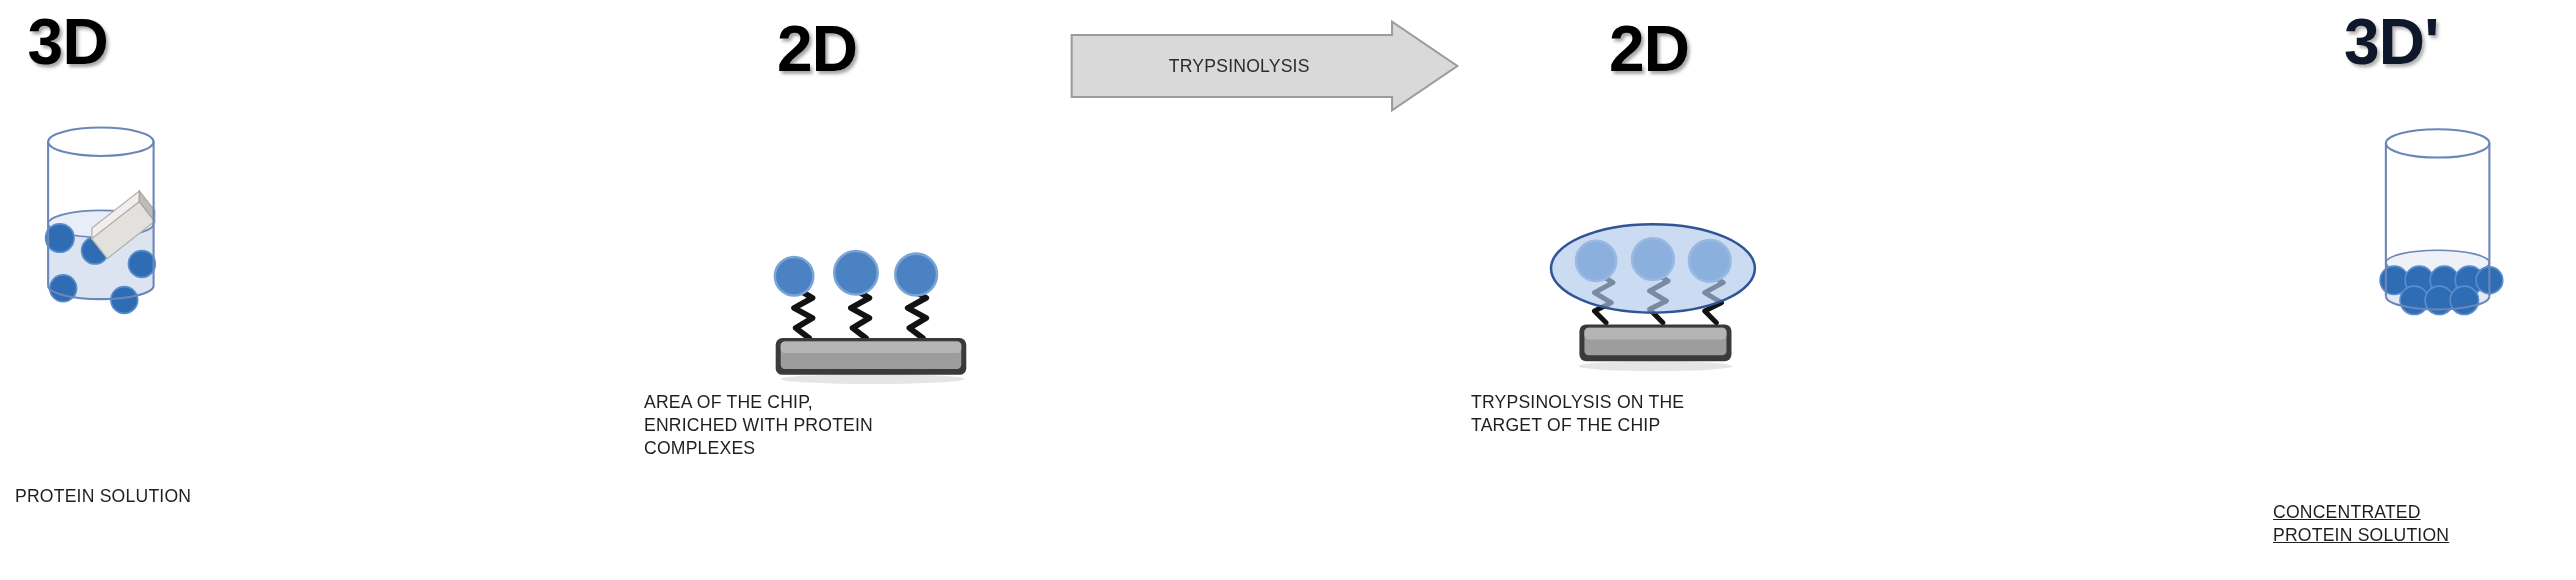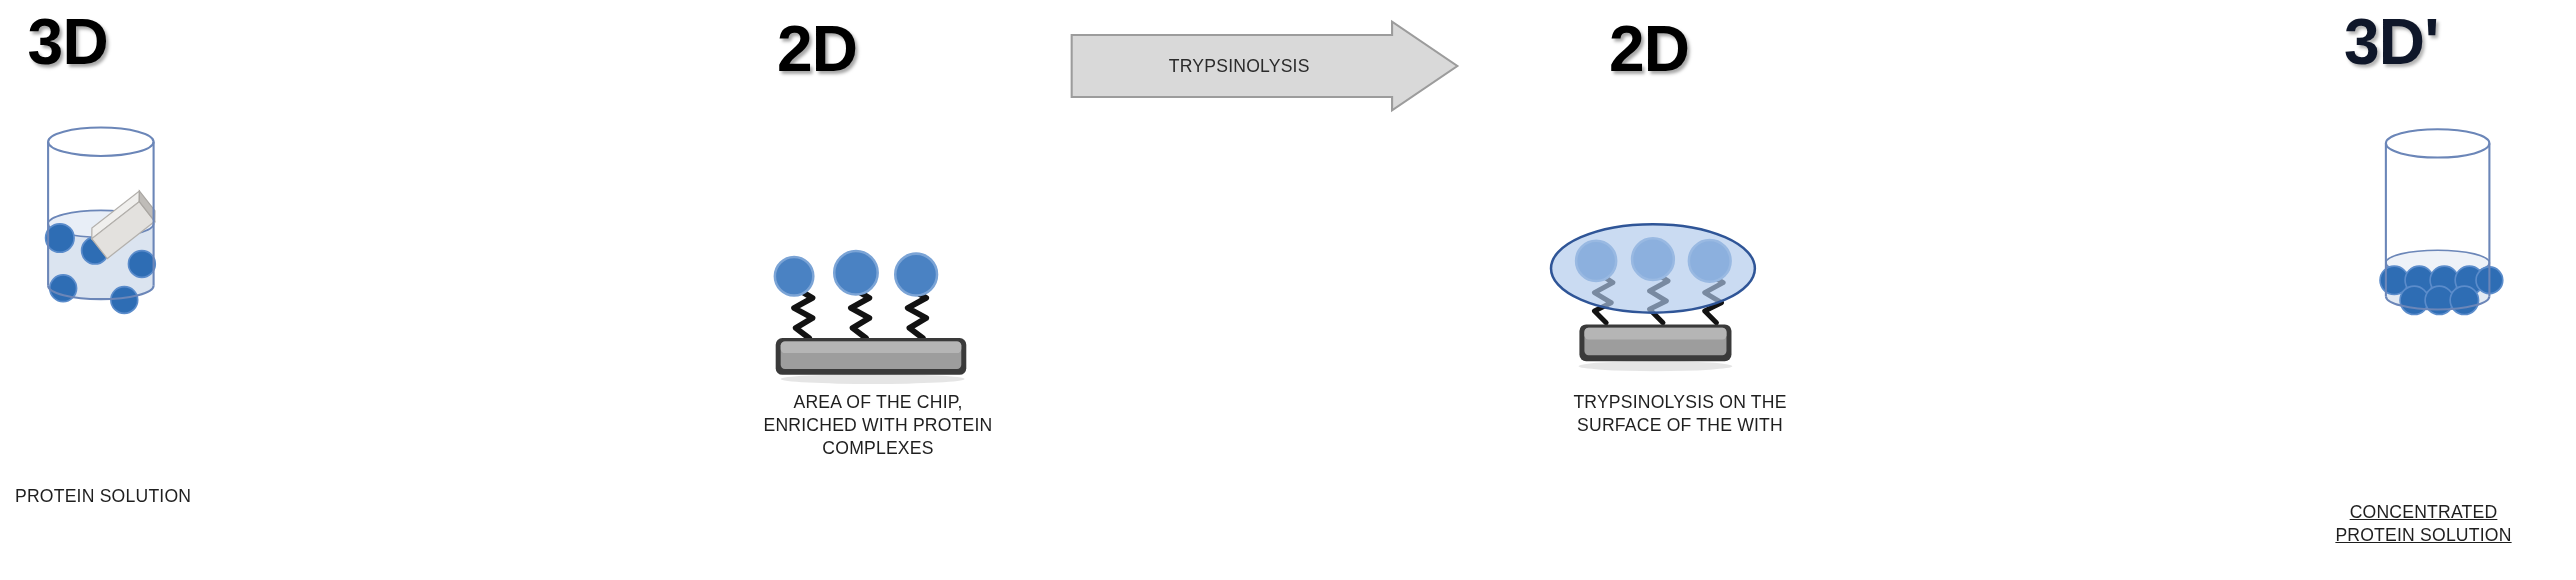--- a/index.html
+++ b/index.html
@@ -28,21 +28,21 @@
     text-align:center;
     font-size:17.6px;color:#2b2b2b;line-height:1.28;
     letter-spacing:0.2px;
     box-sizing:border-box;
     padding-right:13%;
     white-space:pre-line;
   }
 
   
   .caption{
-    position:absolute;text-align:center;
+    position:absolute;
     font-size:17.6px;color:#1f1f1f;line-height:1.3;
     letter-spacing:0.2px;white-space:pre-line;
   }
   .caption.left{text-align:left;}
 
   
   .tube{position:absolute;}
   .tube svg{display:block;overflow:visible;}
 
   
@@ -141,21 +141,21 @@
       <g>
         <rect x="40" y="120" width="182" height="44" rx="8" ry="8" fill="#3a3a3a"></rect>
         <rect x="46" y="124" width="170" height="33" rx="5" ry="5" fill="#9d9d9d"></rect>
         <rect x="46" y="124" width="170" height="14" rx="5" ry="5" fill="#b5b5b5"></rect>
       </g>
       <ellipse cx="131" cy="170" rx="92" ry="6" fill="rgba(0,0,0,.10)"></ellipse>
     </svg>
   </div>
 
   <div class="caption" style="left:1471px;top:391px;width:418px;">TRYPSINOLYSIS ON THE
-SURFACE OF THE WITH</div>
+TARGET OF THE CHIP</div>
 
 
   <div class="stage-label red" style="left:2344px;top:10px;">3D'</div>
 
   <div class="tube" style="left:2374px;top:125px;width:159px;height:192px;">
     <svg width="159" height="192" viewBox="0 0 190 230">
 
       <path d="M14 32 L14 205 A62 16 0 0 0 138 205 L138 32 Z" fill="#ffffff"></path>
 
       <path d="M14 165 L14 205 A62 16 0 0 0 138 205 L138 165 Z" fill="#e3eaf3"></path>

